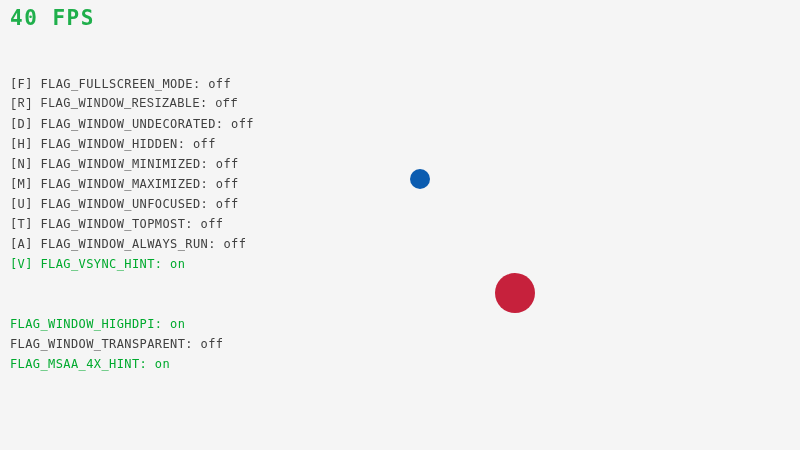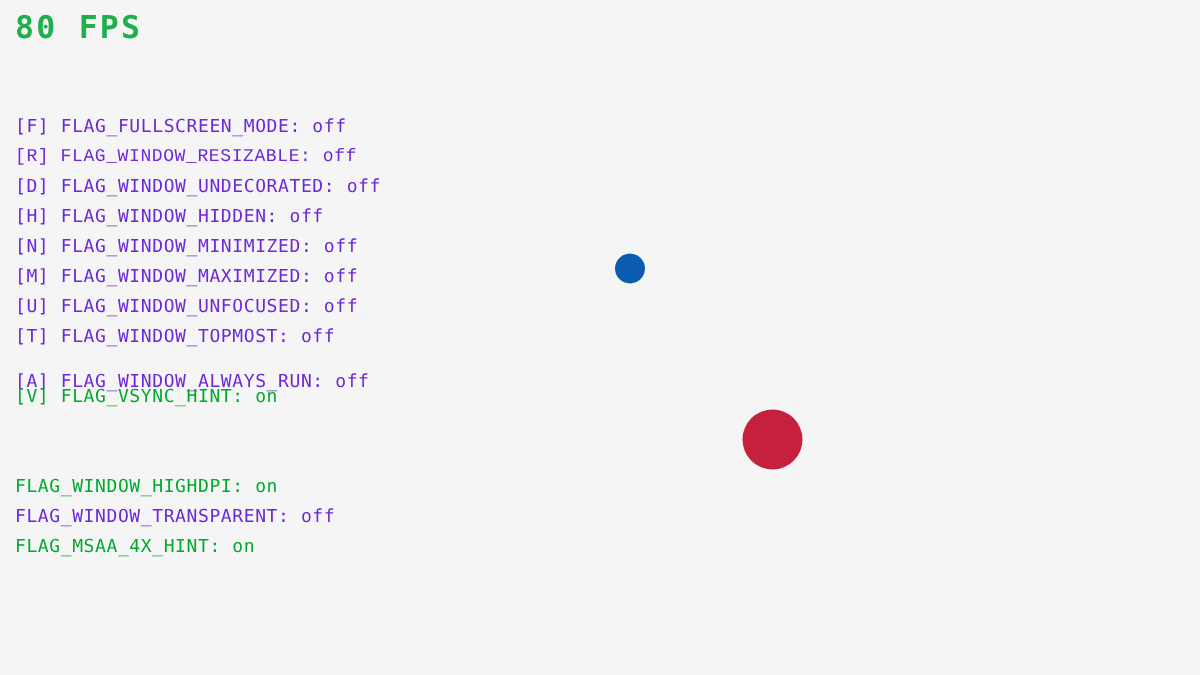--- a/index.html
+++ b/index.html
@@ -52,21 +52,21 @@
     font-size: 11px;
     color: #7f7f7f;
   }
   #header-after  { top: 60px; }
   #header-before { top: 300px; }
 
   .flag-line {
     left: 10px;
     font-size: 12px;
   }
-  .flag-off { color: #6d28d9; }
+  .flag-off { color: #404040; }
   .flag-on  { color: #00aa2e; text-align: center; }
 
   
   .ball {
     position: absolute;
     border-radius: 50%;
   }
   #ball-blue {
     left: 410px;
     top: 169px;
@@ -80,34 +80,34 @@
     width: 40px;
     height: 40px;
     background: #c6213c;
   }
 </style>
 </head>
 <body>
 
 <div id="app">
 
-  <div class="txt" id="fps-counter">80 FPS</div>
+  <div class="txt" id="fps-counter">40 FPS</div>
 
 
 
   <div id="runtime-flag-list">
       <div class="txt flag-line flag-off" style="top: 78px;">[F] FLAG_FULLSCREEN_MODE: off</div>
       <div class="txt flag-line flag-off" style="top: 98px; font-family: Liberation Mono, monospace;">[R] FLAG_WINDOW_RESIZABLE: off</div>
       <div class="txt flag-line flag-off" style="top: 118px;">[D] FLAG_WINDOW_UNDECORATED: off</div>
       <div class="txt flag-line flag-off" style="top: 138px;">[H] FLAG_WINDOW_HIDDEN: off</div>
       <div class="txt flag-line flag-off" style="top: 158px;">[N] FLAG_WINDOW_MINIMIZED: off</div>
       <div class="txt flag-line flag-off" style="top: 178px;">[M] FLAG_WINDOW_MAXIMIZED: off</div>
       <div class="txt flag-line flag-off" style="top: 198px;">[U] FLAG_WINDOW_UNFOCUSED: off</div>
       <div class="txt flag-line flag-off" style="top: 218px;">[T] FLAG_WINDOW_TOPMOST: off</div>
-      <div class="txt flag-line flag-off" style="top: 238px; margin-top: 10px;">[A] FLAG_WINDOW_ALWAYS_RUN: off</div>
+      <div class="txt flag-line flag-off" style="top: 238px;">[A] FLAG_WINDOW_ALWAYS_RUN: off</div>
       <div class="txt flag-line flag-on" style="top: 258px;">[V] FLAG_VSYNC_HINT: on</div>
     </div>
 
 
   <div id="startup-flag-list">
       <div class="txt flag-line flag-on" style="top: 318px;">FLAG_WINDOW_HIGHDPI: on</div>
       <div class="txt flag-line flag-off" style="top: 338px;">FLAG_WINDOW_TRANSPARENT: off</div>
       <div class="txt flag-line flag-on" style="top: 358px;">FLAG_MSAA_4X_HINT: on</div>
     </div>
 

